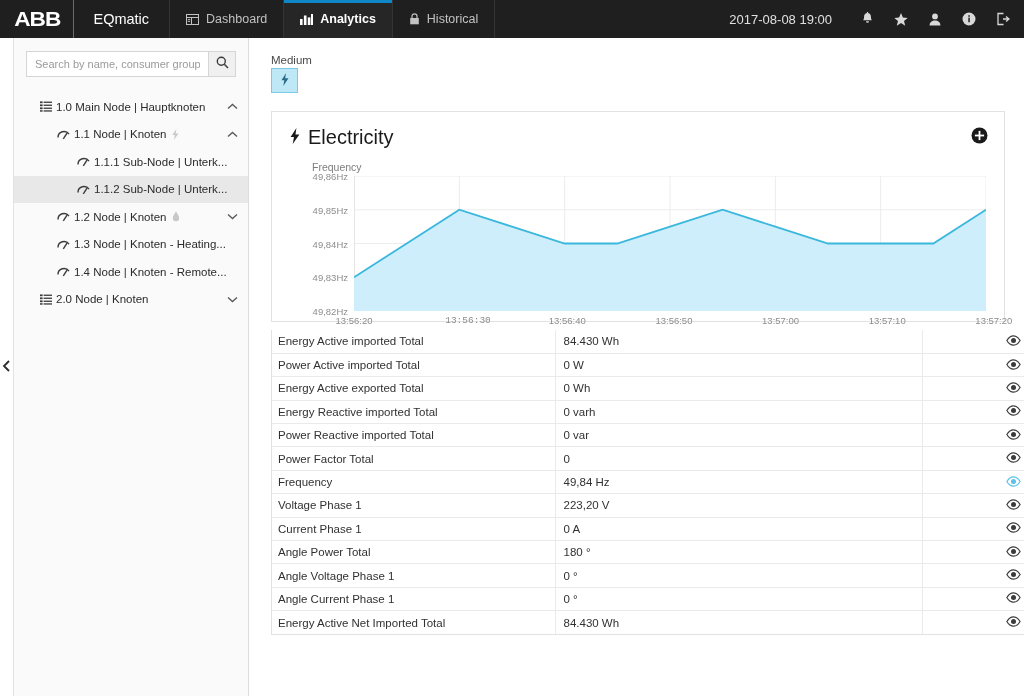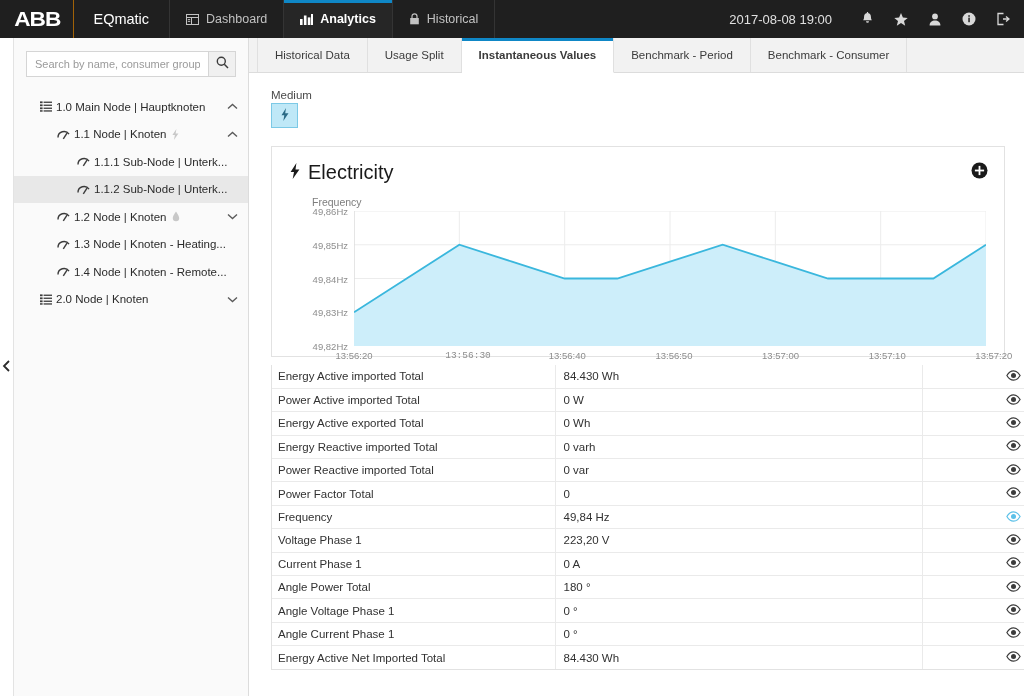--- a/index.html
+++ b/index.html
@@ -521,37 +521,20 @@
           <svg width="11" height="7" viewBox="0 0 11 7">
               <path d="M1 1.4L5.5 5.6 10 1.4" fill="none" stroke="#5a5a5a" stroke-width="1.3"></path>
             </svg>
         </span>
       </div>
     </div>
   </div>
 
   <div id="main">
 
-    <div id="tabbar">
-      <div class="tab">
-        <span>Historical Data</span>
-      </div>
-      <div class="tab">
-        <span>Usage Split</span>
-      </div>
-      <div class="tab active">
-        <span>Instantaneous Values</span>
-      </div>
-      <div class="tab">
-        <span>Benchmark - Period</span>
-      </div>
-      <div class="tab">
-        <span>Benchmark - Consumer</span>
-      </div>
-    </div>
 
     <div id="content">
       <div id="medium-label">Medium</div>
       <div id="medium-btn">
         <span>
           <svg width="8" height="13" viewBox="0 0 8 13">
               <polygon points="5,0 0.5,7.3 3.3,7.3 2.3,13 7.5,5.3 4.2,5.3" fill="#2b6b86"></polygon>
             </svg>
         </span>
       </div>

